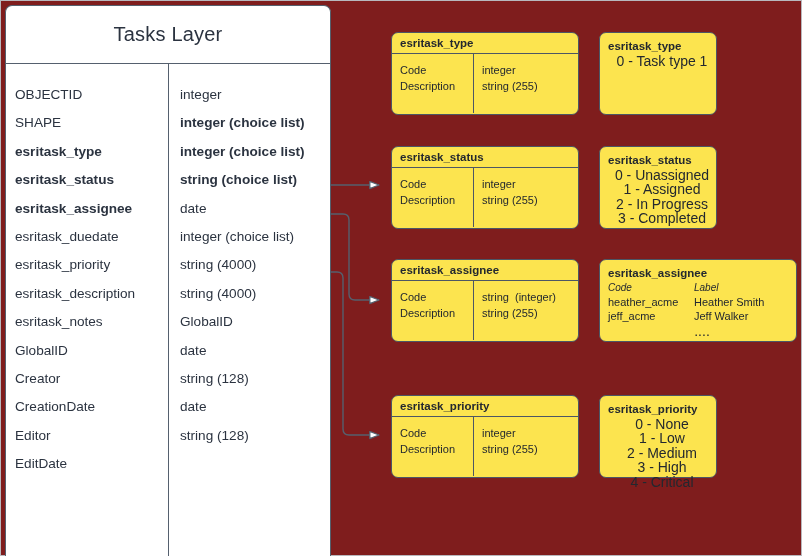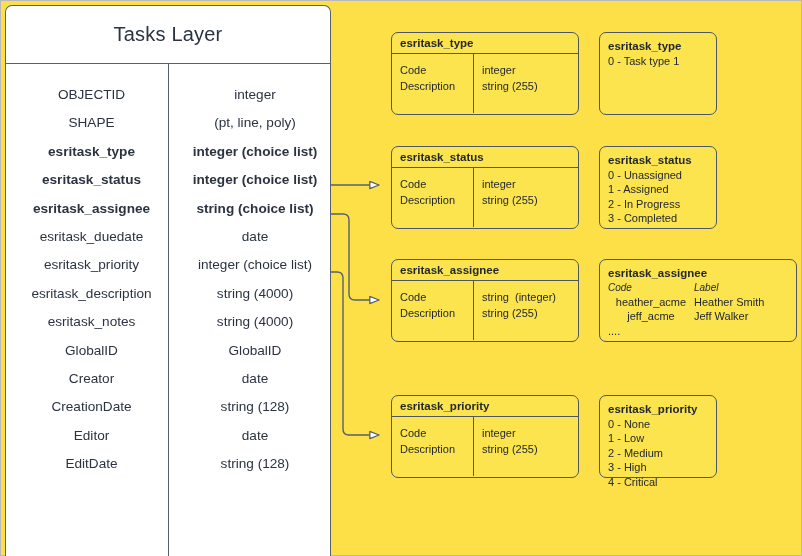--- a/index.html
+++ b/index.html
@@ -13,21 +13,21 @@
     position: relative;
     overflow: hidden;
   }
 
   
   #canvas-frame {
     position: absolute;
     left: 0; top: 0;
     width: 802px; height: 556px;
     border: 1px solid #b8b8bd;
-    background: #fde047;
+    background: #7f1d1d;
   }
 
   
   #tasks-layer-table {
     position: absolute;
     left: 4px; top: 4px;
     width: 326px; height: 552px;
     background: #ffffff;
     border: 1.6px solid #55606e;
     border-bottom: none;
@@ -41,21 +41,20 @@
     border-bottom: 1.6px solid #55606e;
   }
   #tasks-layer-title {
     font-size: 20px;
     color: #2b3340;
     letter-spacing: .2px;
   }
   #tasks-layer-body {
     display: flex;
     height: calc(100% - 58px);
-    text-align: center;
   }
   .field-col {
     padding-top: 17px;
   }
   #field-name-col {
     width: 163px;
     border-right: 1.6px solid #55606e;
     padding-left: 9px;
   }
   #field-type-col {
@@ -115,35 +114,35 @@
     color: #23282f;
     padding: 6px 0 0 8px;
   }
   .lbox-title {
     font-size: 11.5px;
     font-weight: bold;
     line-height: 15px;
     white-space: nowrap;
   }
   .lbox-line {
-    font-size: 11px;
+    font-size: 14px;
     line-height: 14.4px;
     white-space: pre;
+    text-align: center;
   }
   .lbox-grid-head {
     display: flex;
     font-size: 10px;
     font-style: italic;
     line-height: 14px;
   }
   .lbox-grid-row {
     display: flex;
     font-size: 11px;
     line-height: 14.4px;
-    text-align: center;
   }
   .lbox-c1 { width: 86px; white-space: nowrap; }
   .lbox-c2 { white-space: nowrap; }
 
   
   #connectors {
     position: absolute;
     left: 0; top: 0;
     width: 802px; height: 556px;
     pointer-events: none;
@@ -170,21 +169,20 @@
           <div class="field-cell">esritask_description</div>
           <div class="field-cell">esritask_notes</div>
           <div class="field-cell">GlobalID</div>
           <div class="field-cell">Creator</div>
           <div class="field-cell">CreationDate</div>
           <div class="field-cell">Editor</div>
           <div class="field-cell">EditDate</div>
         </div>
       <div class="field-col" id="field-type-col">
           <div class="field-cell">integer</div>
-          <div class="field-cell">(pt, line, poly)</div>
           <div class="field-cell key">integer (choice list)</div>
           <div class="field-cell key">integer (choice list)</div>
           <div class="field-cell key">string (choice list)</div>
           <div class="field-cell">date</div>
           <div class="field-cell">integer (choice list)</div>
           <div class="field-cell">string (4000)</div>
           <div class="field-cell">string (4000)</div>
           <div class="field-cell">GlobalID</div>
           <div class="field-cell">date</div>
           <div class="field-cell">string (128)</div>

